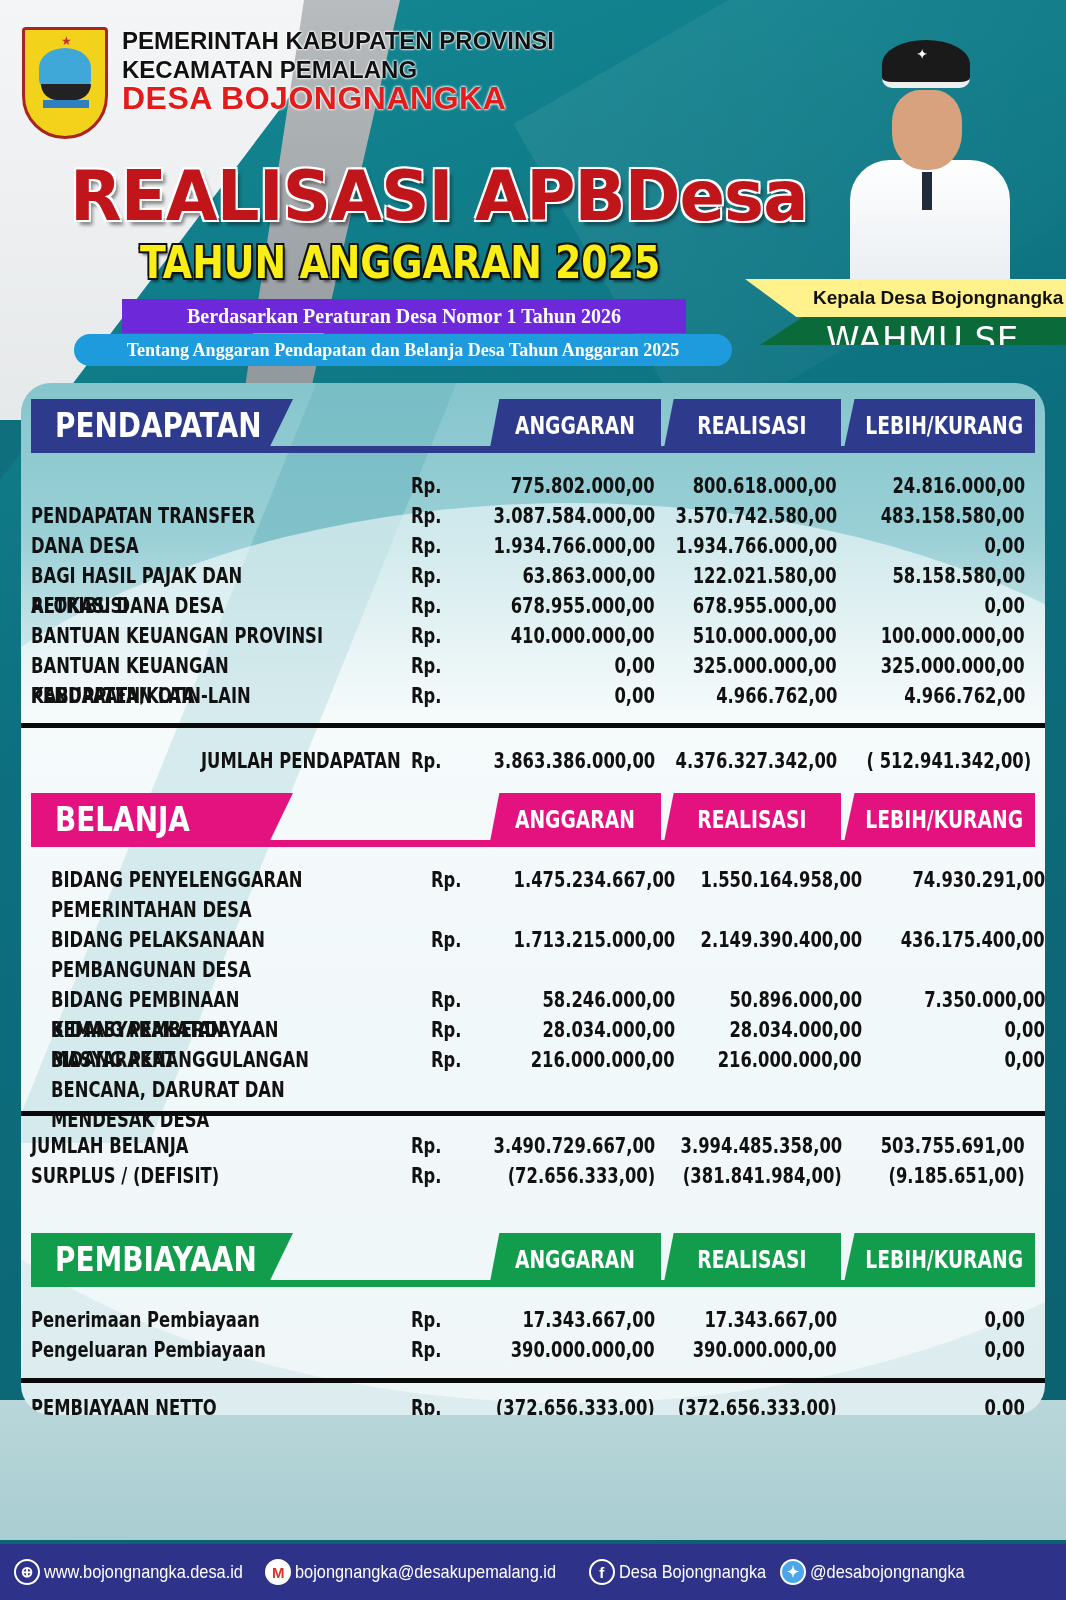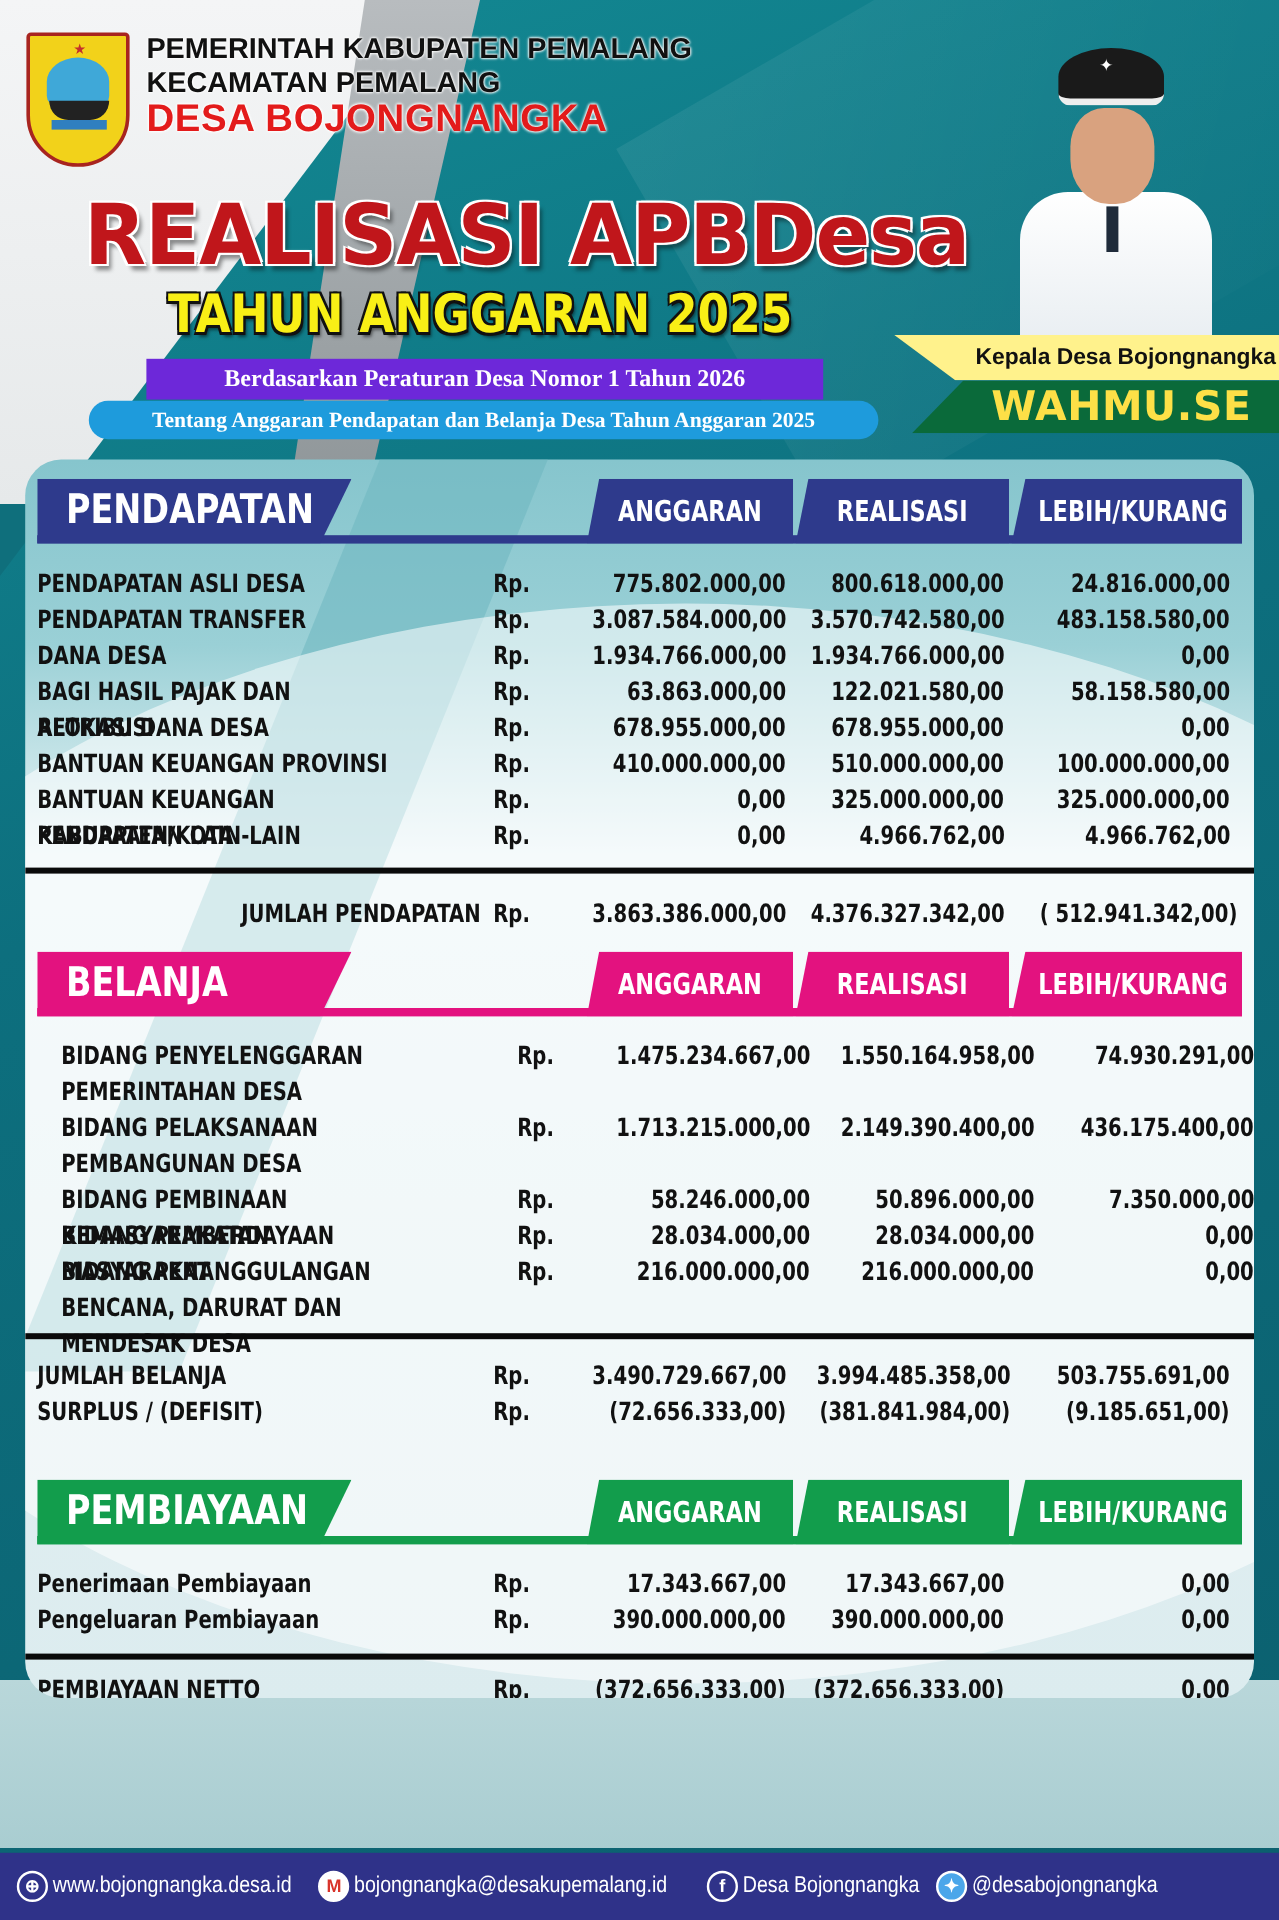--- a/index.html
+++ b/index.html
@@ -94,23 +94,23 @@
   .photo .body { position:absolute; left:0; top:120px; width:160px; height:125px;
     background: linear-gradient(180deg,#ffffff,#e9eef2); border-radius: 40px 40px 0 0; }
   .photo .tie { position:absolute; left:72px; top:132px; width:10px; height:38px; background:#1f2b3a; }
   .kades-label {
     position: absolute; left: 745px; top: 279px; width: 321px; height: 38px;
     background: #fff28c; clip-path: polygon(0 0,100% 0,100% 100%,16% 100%);
     font-weight: bold; font-size: 19px; color: #111; line-height: 38px; padding-left: 68px;
     transform-origin: left;
   }
   .kades-name {
-    position: absolute; left: 760px; top: 317px; width: 306px; height: 44px;
+    position: absolute; left: 760px; top: 317px; width: 306px; height: 28px;
     background: #0a6a3a; clip-path: polygon(14% 0,100% 0,100% 100%,0 100%);
-    font-weight: bold; font-size: 34px; color: #fde047; line-height: 44px; padding-left: 66px;
+    font-weight: normal; font-size: 34px; color: #ffffff; line-height: 44px; padding-left: 66px;
     font-family: "DejaVu Sans", sans-serif; letter-spacing: 0.5px;
   }
 
   
   .panel {
     position: absolute; left: 21px; top: 383px; width: 1024px; height: 1032px;
     border-radius: 30px; overflow: hidden;
     background: linear-gradient(180deg,#86c5cd 0%,#9ad0d6 15%,#e9f4f6 32%,#e2f0f2 60%,#dcecef 100%);
   }
   .panel .swoosh {
@@ -187,21 +187,21 @@
   <div class="bg-bottom"></div>
 </div>
 
 <div class="logo">
   <div class="star">★</div>
     <div class="mount"></div>
     <div class="boat"></div>
     <div class="water"></div>
 </div>
 <div class="gov">
-  <div class="l1">PEMERINTAH KABUPATEN PEMALANG</div>
+  <div class="l1">PEMERINTAH KABUPATEN PROVINSI</div>
   <div class="l2">KECAMATAN PEMALANG</div>
   <div class="l3">DESA BOJONGNANGKA</div>
 </div>
 <div class="title">REALISASI APBDesa</div>
 <div class="subtitle">TAHUN ANGGARAN 2025</div>
 <div class="perdes">Berdasarkan Peraturan Desa Nomor 1 Tahun 2026</div>
 <div class="tentang">Tentang Anggaran Pendapatan dan Belanja Desa Tahun Anggaran 2025</div>
 
 <div class="photo">
   <div class="body"></div>
@@ -220,21 +220,20 @@
   <div class="sec-head blue" style="top:16px;">
     <div class="bar"></div>
     <div class="main"><span>PENDAPATAN</span></div>
     <div class="col c1"><span>ANGGARAN</span></div>
     <div class="col c2"><span>REALISASI</span></div>
     <div class="col c3"><span>LEBIH/KURANG</span></div>
   </div>
 
   <div class="rows" style="top:88px;">
     <div class="row">
-      <div class="lbl"><span>PENDAPATAN ASLI DESA</span></div>
         <div class="rp"><span>Rp.</span></div>
       <div class="v a"><span>775.802.000,00</span></div>
         <div class="v r"><span>800.618.000,00</span></div>
         <div class="v d"><span>24.816.000,00</span></div>
     </div>
     <div class="row">
       <div class="lbl"><span>PENDAPATAN TRANSFER</span></div>
         <div class="rp"><span>Rp.</span></div>
       <div class="v a"><span>3.087.584.000,00</span></div>
         <div class="v r"><span>3.570.742.580,00</span></div>

